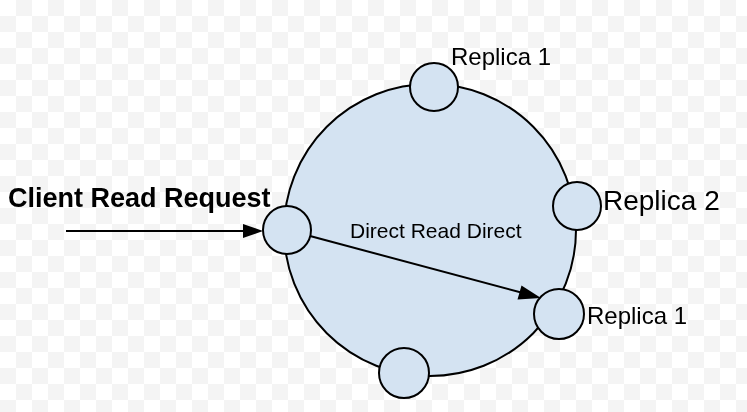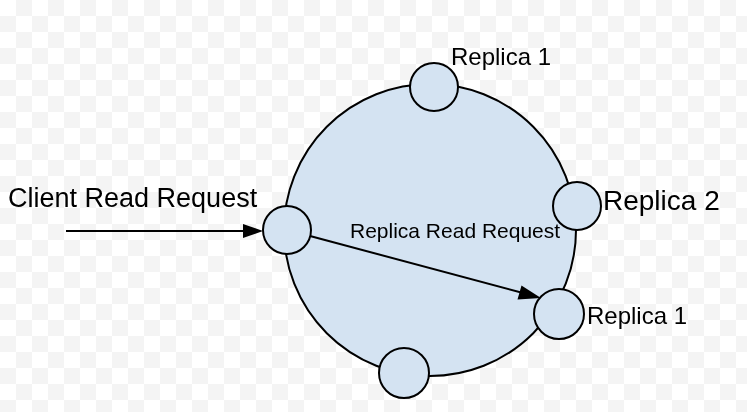--- a/index.html
+++ b/index.html
@@ -35,21 +35,21 @@
   .arrowhead {
     fill: var(--stroke, #000000);
     stroke: none;
   }
   .label {
     position: absolute;
     color: var(--text, #000000);
     white-space: nowrap;
     line-height: 1.15;
   }
-  .label-client  { left: 8px;   top: 183px; font-size: 27px; }
+  .label-client  { left: 8px;   top: 183px; font-size: 27px; font-weight: bold; }
   .label-direct  { left: 350px; top: 219px; font-size: 21px; }
   .label-rep1    { left: 451px; top: 43px;  font-size: 24px; text-align: center; }
   .label-rep2    { left: 603px; top: 185px; font-size: 28px; }
   .label-rep3    { left: 587px; top: 302px; font-size: 24px; }
 </style>
 </head>
 <body>
 
 <div class="canvas">
 
@@ -69,21 +69,21 @@
 
     <circle class="shape" cx="434" cy="87" r="24"></circle>
     <circle class="shape" cx="287" cy="230" r="24"></circle>
     <circle class="shape" cx="577" cy="206" r="24"></circle>
     <circle class="shape" cx="559" cy="314" r="25"></circle>
     <circle class="shape" cx="404" cy="373" r="25"></circle>
   </svg>
 
   <div class="label label-client">Client Read Request</div>
 
-  <div class="label label-direct">Replica Read Request</div>
+  <div class="label label-direct">Direct Read Direct</div>
 
   <div class="label label-rep1">Replica 1</div>
 
   <div class="label label-rep2">Replica 2</div>
 
   <div class="label label-rep3">Replica 1</div>
 
 </div>
 
 </body></html>

